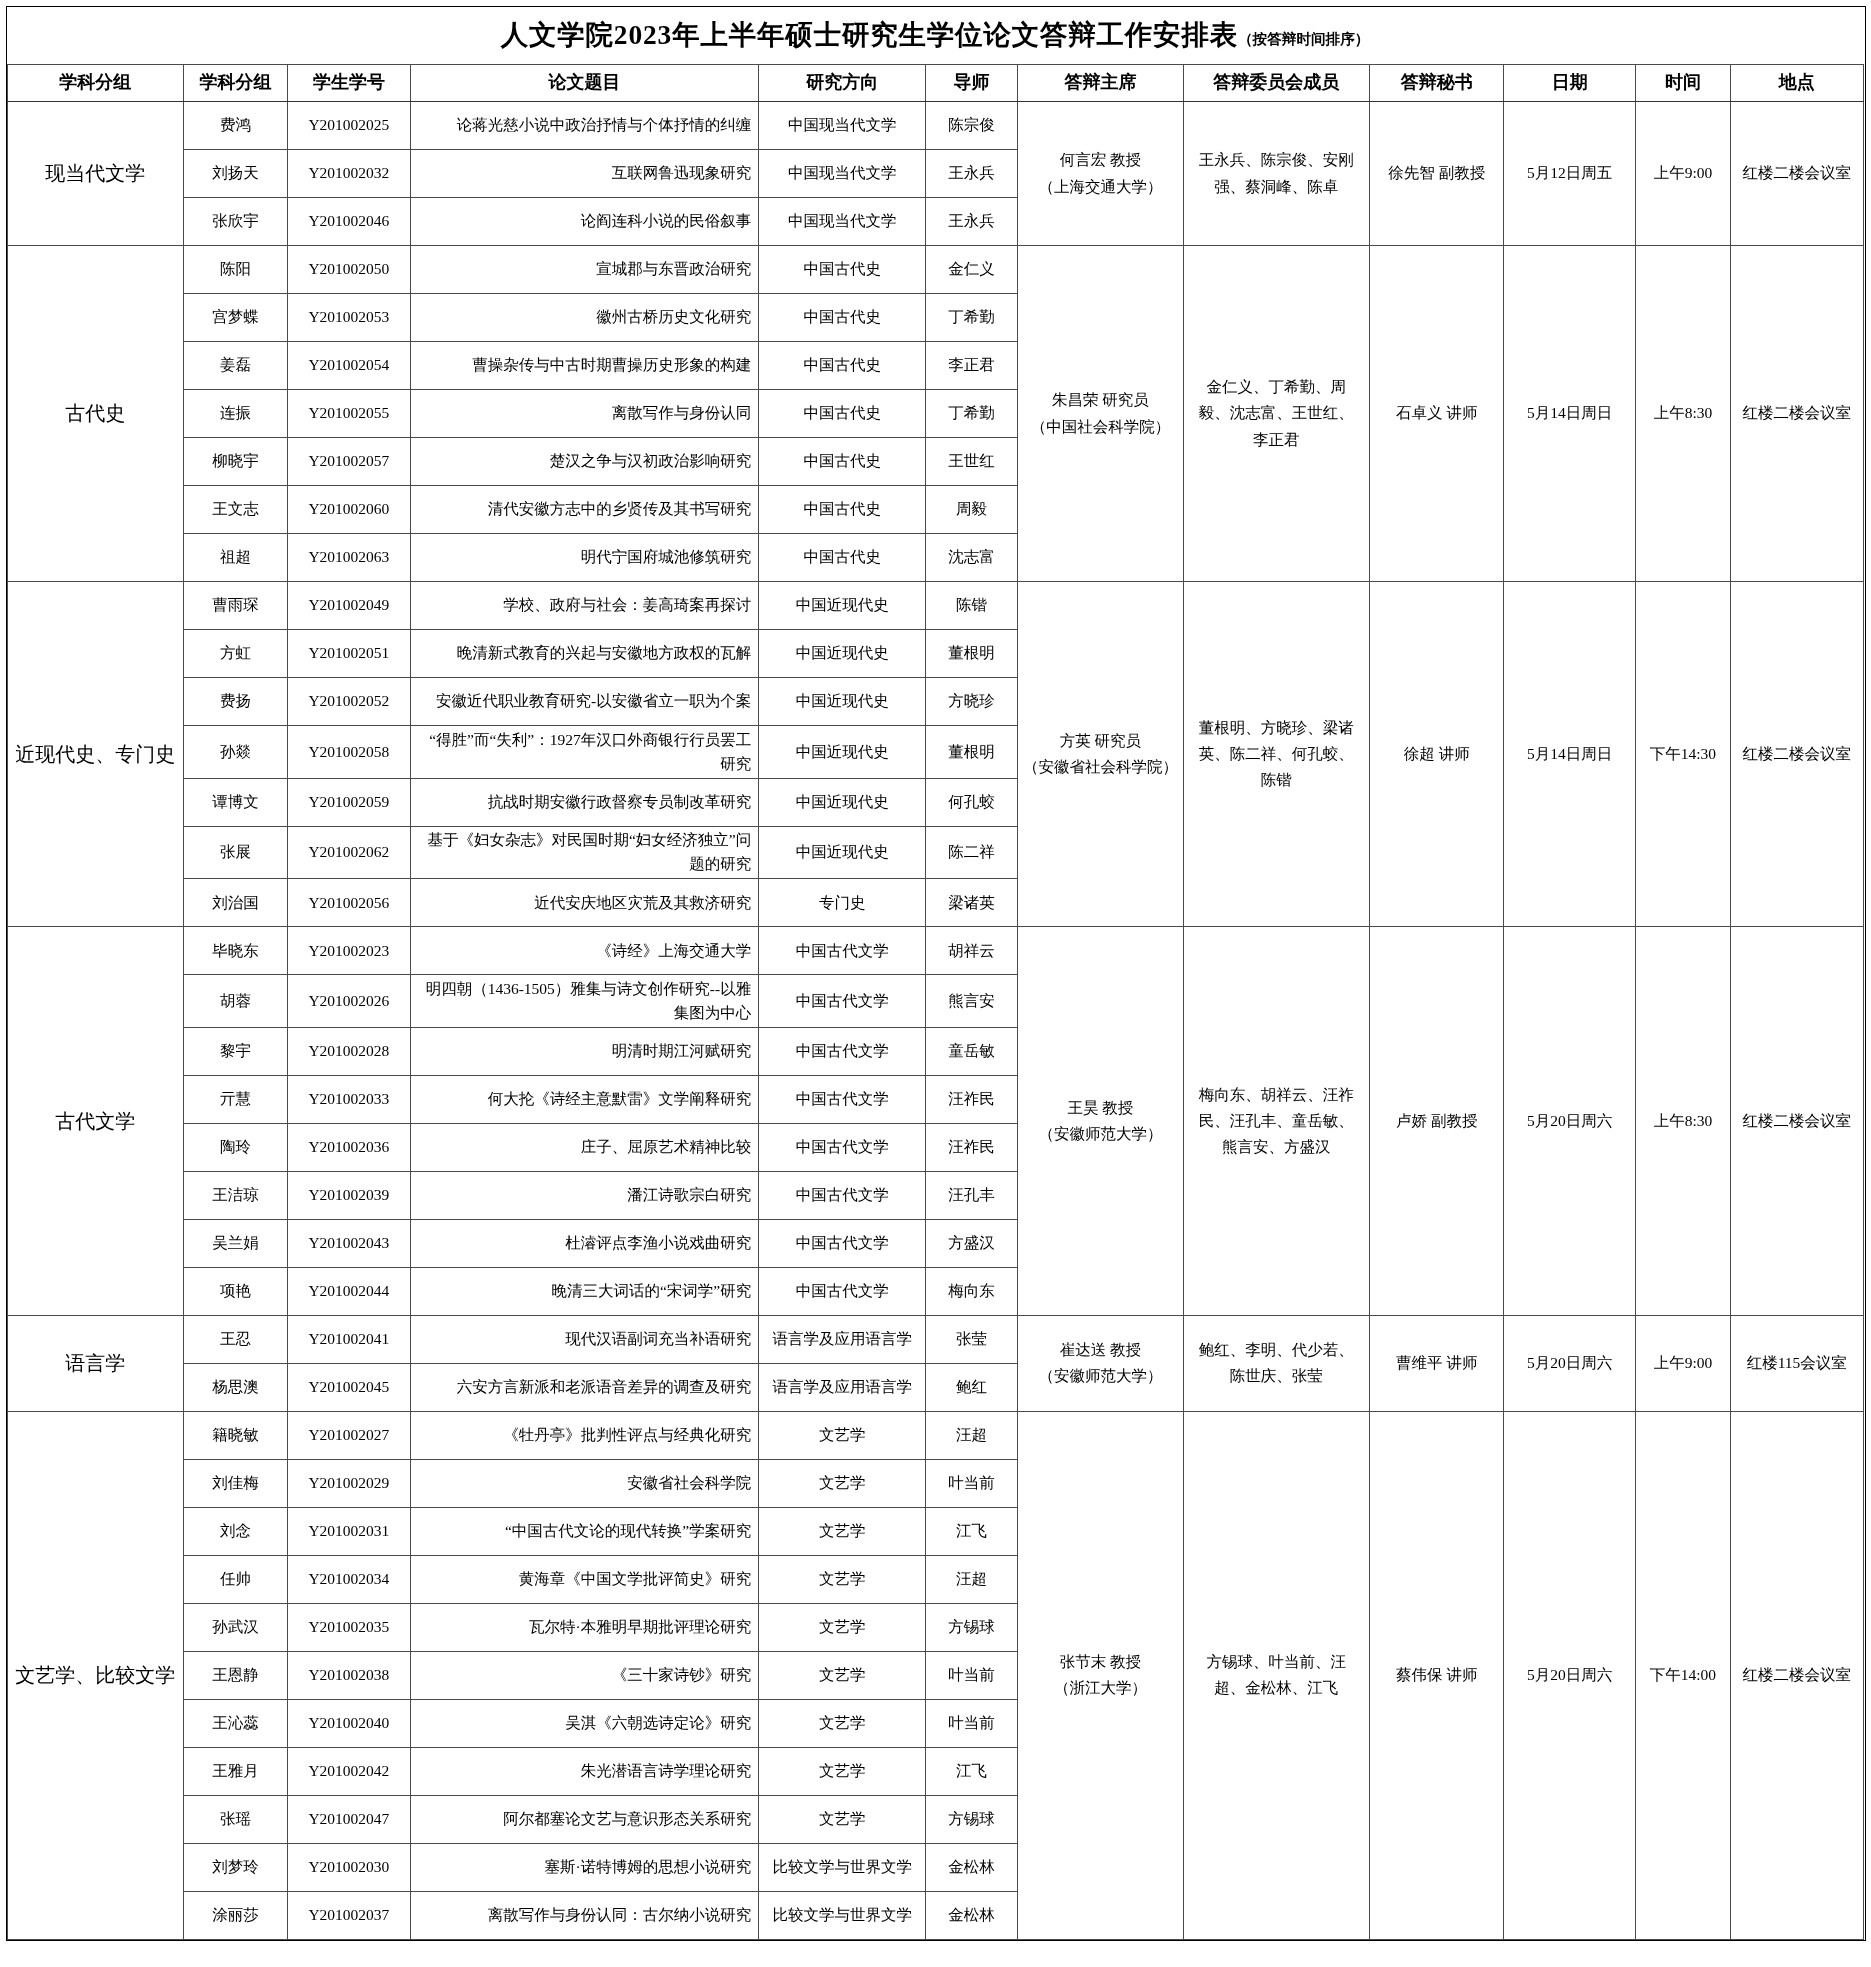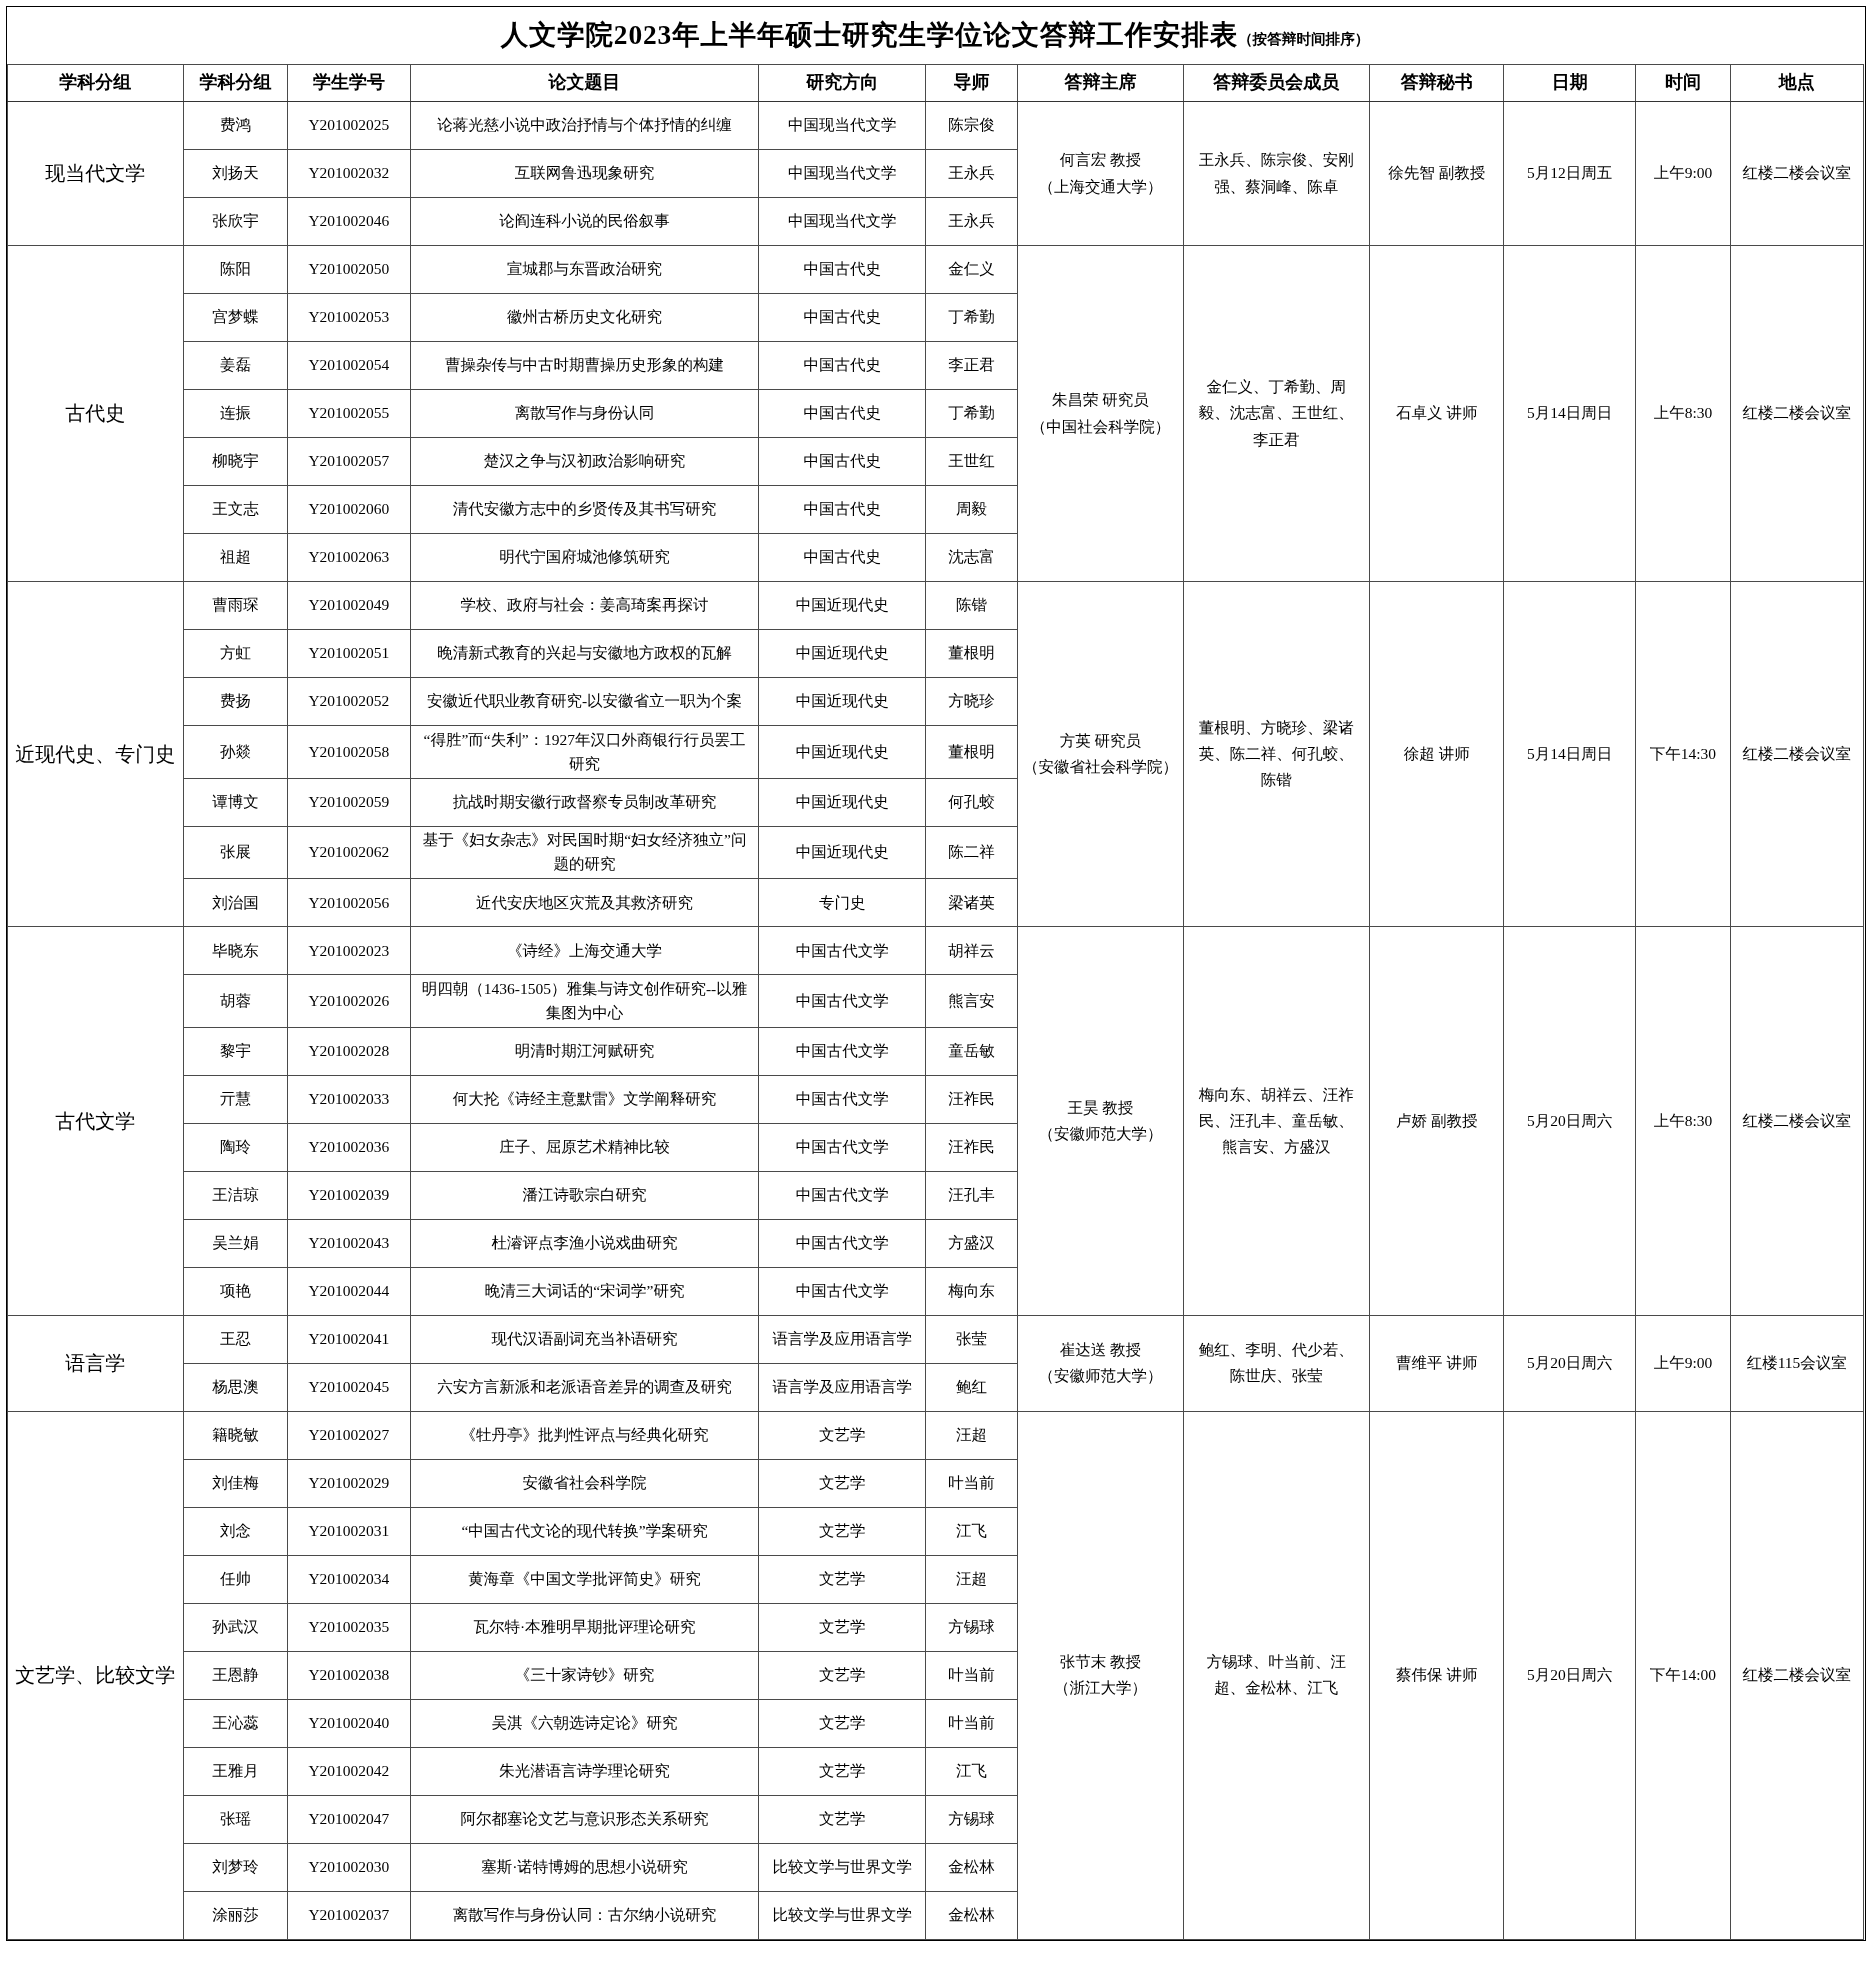--- a/index.html
+++ b/index.html
@@ -10,21 +10,21 @@
         font-size:15.5px;line-height:1.55;word-break:break-all;}
   tr{height:48px;}
   tr.title-row{height:58px;}
   tr.title-row td{border:none;border-bottom:0.9px solid #4a4a4a;}
   .page-title{font-size:27.4px;font-weight:bold;letter-spacing:0.9px;}
   .title-note{font-size:14.6px;font-weight:bold;}
   tr.header-row{height:37px;}
   tr.header-row th{font-size:18px;font-weight:bold;border-bottom:1.8px solid #333;}
   tr.group-start td{border-top:1.8px solid #333;}
   .c-grp{font-size:20px;}
-  .c-title{padding:1.8px 7.3px;}
+  .c-title{padding:1.8px 7.3px;text-align:right;}
   .c-comm{padding:1.8px 9.1px;line-height:1.7;}
   .c-chair{line-height:1.7;}
 </style>
 </head>
 <body>
 
 <div class="sheet">
 <table>
 <colgroup>
 <col style="width:176px">

